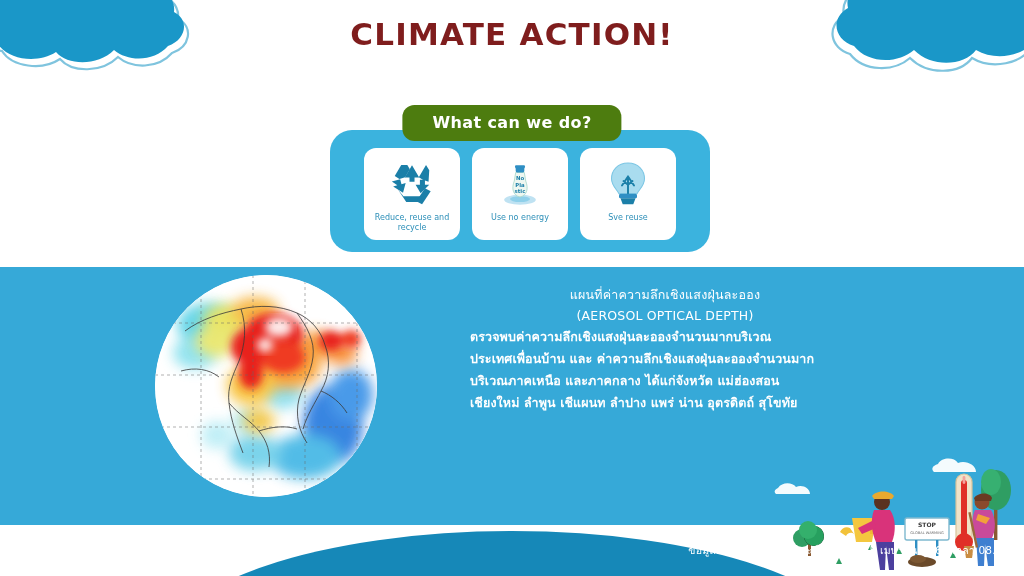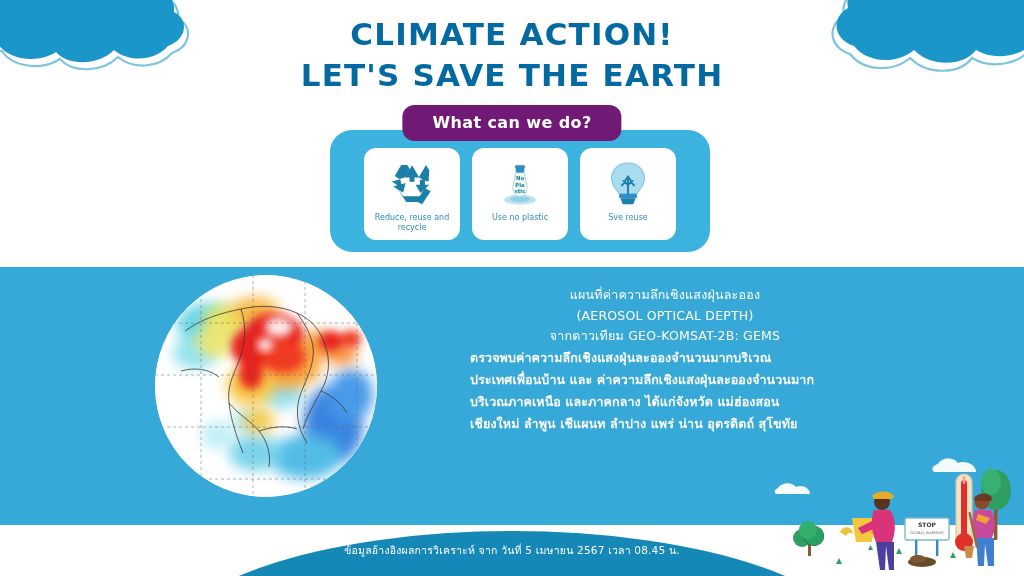--- a/index.html
+++ b/index.html
@@ -20,21 +20,21 @@
   .blob-left  { left: -10px; top: -30px; }
   .blob-right { right: -10px; top: -36px; }
 
   
   .title-block {
     position: absolute;
     left: 0; right: 0; top: 14px;
     text-align: center;
   }
   .title-line {
-    color: #0369a1;
+    color: #7f1d1d;
     font-weight: bold;
     font-size: 31px;
     letter-spacing: 1.2px;
     line-height: 1.32;
     margin: 0;
   }
 
   
   .panel {
     position: absolute;
@@ -42,21 +42,21 @@
     width: 380px; height: 122px;
     background: #3bb3de;
     border-radius: 22px;
     box-sizing: border-box;
   }
   .panel-header {
     position: absolute;
     left: 50%;
     transform: translateX(-50%);
     top: 105px;
-    background: #701a75;
+    background: #4d7c0f;
     color: #ffffff;
     font-size: 16px;
     font-weight: bold;
     padding: 8px 30px 9px 30px;
     border-radius: 12px;
     white-space: nowrap;
     letter-spacing: 0.4px;
   }
   .cards {
     position: absolute;
@@ -150,21 +150,21 @@
     top: 531px;
     width: 700px;
     height: 120px;
     background: #1688b8;
     border-radius: 50% 50% 0 0 / 100% 100% 0 0;
   }
   .footer-text {
     position: absolute;
     left: 0; right: 0;
     top: 542px;
-    text-align: center;
+    text-align: right;
     color: #ffffff;
     font-size: 10.5px;
     letter-spacing: 0.2px;
   }
 </style>
 </head>
 <body>
 
 <div class="blob-wrap blob-left">
   <svg width="210" height="110" viewBox="0 0 210 110">
@@ -183,21 +183,20 @@
              C16,54 20,76 40,82 C54,100 84,100 100,86 C118,104 150,102 162,86
              C182,98 212,92 222,74 C242,70 254,52 248,32 Z" fill="none" stroke="#7fc4de" stroke-width="2.2" transform="translate(-4,8)"></path>
     <path d="M240,-18 C200,-34 160,-20 140,0 C118,-12 84,-8 70,12 C48,10 30,26 34,44
              C16,54 20,76 40,82 C54,100 84,100 100,86 C118,104 150,102 162,86
              C182,98 212,92 222,74 C242,70 254,52 248,32 Z" fill="#1a97c8"></path>
   </svg>
 </div>
 
 <div class="title-block">
   <p class="title-line">CLIMATE ACTION!</p>
-  <p class="title-line">LET'S SAVE THE EARTH</p>
 </div>
 
 <div class="panel"></div>
 
 <div class="panel-header">What can we do?</div>
 
 <div class="cards">
 
   <div class="card">
     <div class="card-icon">
@@ -222,21 +221,21 @@
         <ellipse cx="32" cy="54" rx="22" ry="7" fill="#bfe2f2"></ellipse>
         <ellipse cx="32" cy="53" rx="14" ry="4" fill="#8fd0ea"></ellipse>
         <path d="M26 16 L38 16 L40 28 C44 38 42 48 32 50 C22 48 20 38 24 28 Z" fill="#eef7f1" stroke="#a9d9cc" stroke-width="1.2"></path>
         <rect x="26" y="8" width="12" height="8" rx="2" fill="#2f8fc4"></rect>
         <rect x="25" y="6" width="14" height="4" rx="1.6" fill="#2f8fc4"></rect>
         <text x="32" y="27" font-size="7.5" font-weight="bold" fill="#1b7fa8" text-anchor="middle" font-family="DejaVu Sans, sans-serif">No</text>
         <text x="32" y="36" font-size="7.5" font-weight="bold" fill="#1b7fa8" text-anchor="middle" font-family="DejaVu Sans, sans-serif">Pla</text>
         <text x="32" y="45" font-size="7.5" font-weight="bold" fill="#1b7fa8" text-anchor="middle" font-family="DejaVu Sans, sans-serif">stic</text>
       </svg>
     </div>
-    <div class="card-label">Use no plastic</div>
+    <div class="card-label">Use no energy</div>
   </div>
 
   <div class="card">
     <div class="card-icon">
       <svg width="42" height="48" viewBox="0 0 56 64">
         <path d="M28 4 C14 4 6 14 6 25 C6 34 13 39 16 45 L40 45 C43 39 50 34 50 25 C50 14 42 4 28 4 Z" fill="#a9dcef" stroke="#7cc6e4" stroke-width="1.4"></path>
         <path d="M28 22 L20 34 M28 22 L36 34 M28 22 L28 45 M22 28 L28 33 M34 28 L28 33" fill="none" stroke="#1b7fa8" stroke-width="2.6" stroke-linecap="round"></path>
         <rect x="16" y="45" width="24" height="6" rx="2" fill="#2f8fc4"></rect>
         <path d="M18 51 L38 51 L35 59 L21 59 Z" fill="#1b7fa8"></path>
       </svg>
@@ -322,21 +321,20 @@
         <line x1="202" y1="0" x2="202" y2="222"></line>
       </g>
     </g>
   </svg>
 </div>
 
 <div class="info-col">
   <div class="info-heading">
     <div>แผนที่ค่าความลึกเชิงแสงฝุ่นละออง</div>
     <div>(AEROSOL OPTICAL DEPTH)</div>
-    <div>จากดาวเทียม GEO-KOMSAT-2B: GEMS</div>
   </div>
   <div class="info-body">
     <div>ตรวจพบค่าความลึกเชิงแสงฝุ่นละอองจำนวนมากบริเวณ</div>
     <div>ประเทศเพื่อนบ้าน และ ค่าความลึกเชิงแสงฝุ่นละอองจำนวนมาก</div>
     <div>บริเวณภาคเหนือ และภาคกลาง ได้แก่จังหวัด แม่ฮ่องสอน</div>
     <div>เชียงใหม่ ลำพูน เชีแผนท ลำปาง แพร่ น่าน อุตรดิตถ์ สุโขทัย</div>
   </div>
 </div>
 
 <div class="illus">

